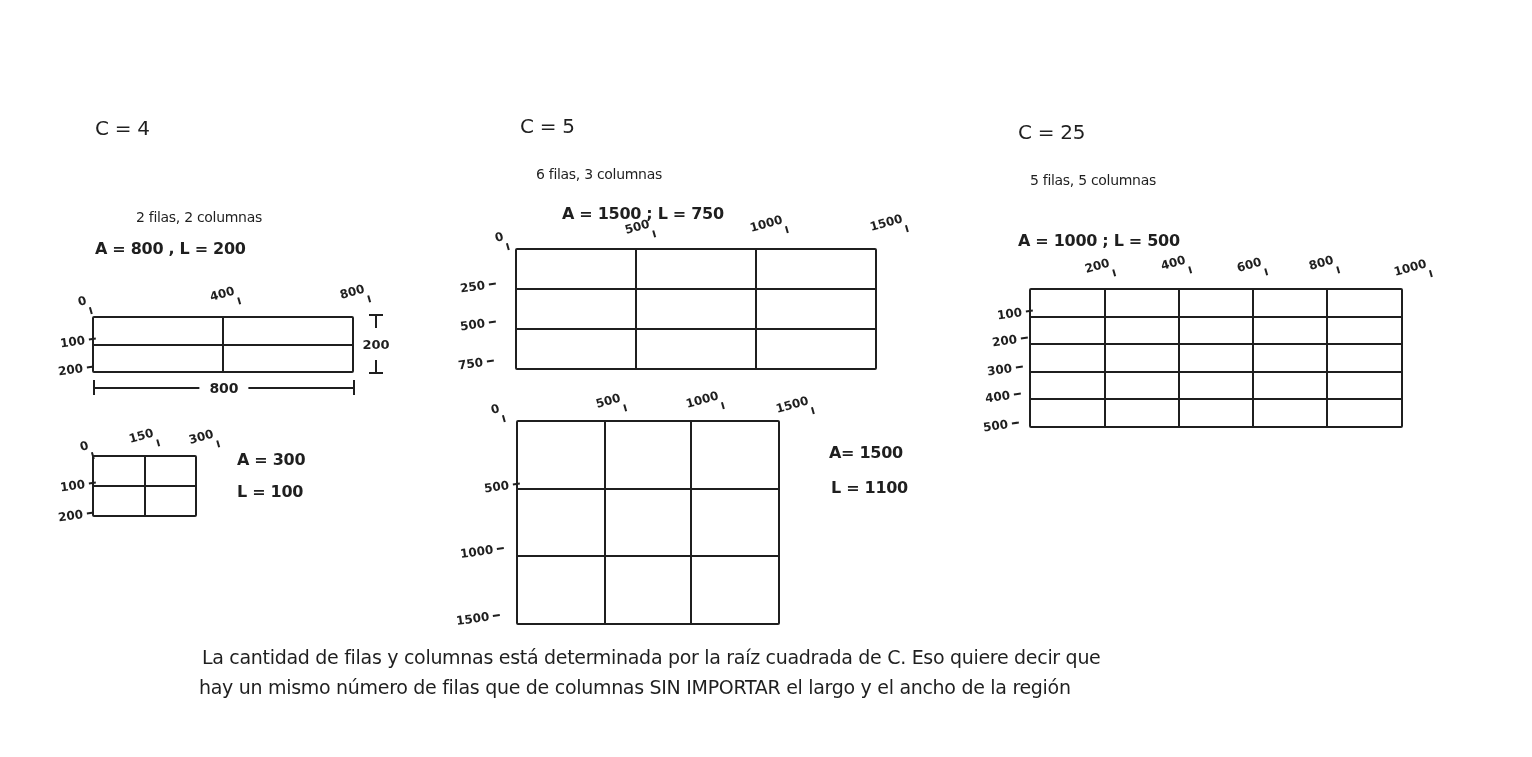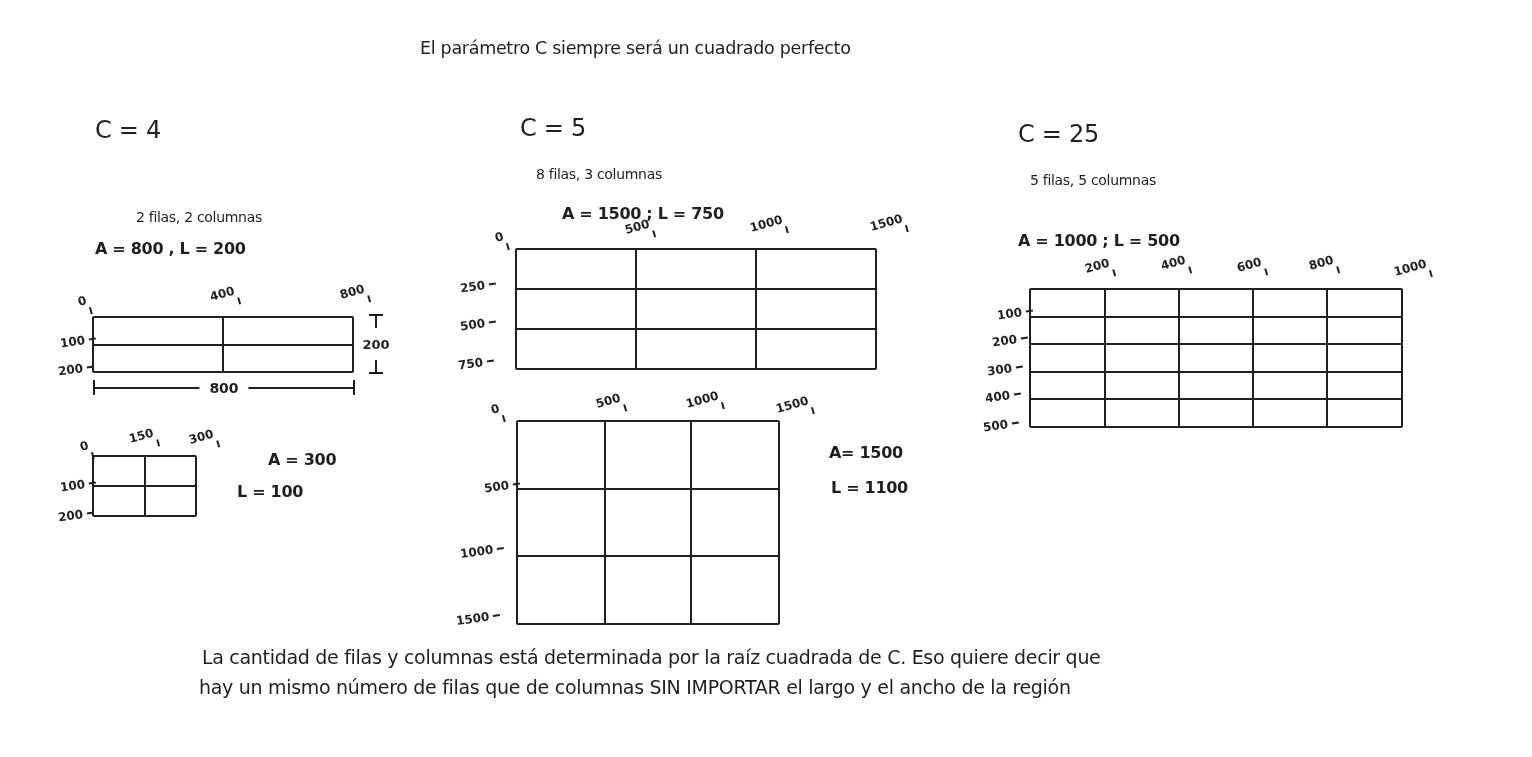--- a/index.html
+++ b/index.html
@@ -5,21 +5,21 @@
   :root { --ink: #1f1f1f; }
   * { box-sizing: border-box; margin: 0; padding: 0; }
   html, body { width: 1532px; height: 757px; background: #ffffff; overflow: hidden; }
   body { font-family: "DejaVu Sans", sans-serif; color: var(--ink); }
   .canvas { position: relative; width: 1532px; height: 757px; background: #ffffff; }
 
   .hand { letter-spacing: -0.3px; }
   .abs { position: absolute; white-space: nowrap; }
 
   .title { font-size: 17.5px; }
-  .c-label { font-size: 24px; }
+  .c-label { font-size: 20px; }
   .sub-label { font-size: 14px; }
   .param-label { font-size: 16px; font-weight: 700; }
   .side-label { font-size: 16px; font-weight: 700; }
   .footer-line { font-size: 19px; }
 
   .grid-box { position: absolute; border: 2px solid var(--ink); border-radius: 2px; }
   .gline-v { position: absolute; top: 0; bottom: 0; width: 2px; background: var(--ink); transform: translateX(-1px); }
   .gline-h { position: absolute; left: 0; right: 0; height: 2px; background: var(--ink); transform: translateY(-1px); }
 
   .xtick { position: absolute; font-size: 12px; font-weight: 700; transform: rotate(-16deg); transform-origin: left bottom; white-space: nowrap; }
@@ -40,21 +40,20 @@
   .hdim::before, .hdim::after { content: ""; position: absolute; width: 2px; height: 15px; background: var(--ink); top: -7px; }
   .hdim::before { left: 0; }
   .hdim::after { right: 0; }
   .hdim-label { position: absolute; left: 50%; top: 1px; transform: translate(-50%, -50%); background: #ffffff; padding: 0 10px; font-size: 14px; font-weight: 700; }
 </style>
 </head>
 <body style="background: rgb(255, 255, 255);">
 
 <div class="canvas">
 
-  <div class="abs hand title" style="left:420px; top:38px;">El parámetro C siempre será un cuadrado perfecto</div>
 
   <div class="abs hand c-label" style="left:95px; top:116px;">C = 4</div>
   <div class="abs hand sub-label" style="left:136px; top:166px;margin-top:43px;">2 filas, 2 columnas</div>
   <div class="abs hand param-label" style="left:95px; top:239px;">A = 800 ,   L = 200</div>
 
   <div class="grid-box" style="left:92px; top:316px; width:262px; height:57px;">
       <div class="gline-v" style="left: 50%;"></div>
       <div class="gline-h" style="top: 50%;"></div>
     </div>
   <span class="xtick" style="left:80px; top:295px;">0</span>
@@ -75,25 +74,25 @@
 
   <div class="grid-box" style="left:92px; top:455px; width:105px; height:62px;">
       <div class="gline-v" style="left: 50%;"></div>
       <div class="gline-h" style="top: 50%;"></div>
     </div>
   <span class="xtick" style="left:82px; top:440px;">0</span>
   <span class="xtick" style="left:131px; top:432px;">150</span>
   <span class="xtick" style="left:191px; top:433px;">300</span>
   <span class="ytick" style="left:60px; top:478px;">100</span>
   <span class="ytick" style="left:58px; top:508px;">200</span>
-  <div class="abs hand side-label" style="left:237px; top:450px;margin-left:31px;">A = 300</div>
+  <div class="abs hand side-label" style="left:237px; top:450px;">A = 300</div>
   <div class="abs hand side-label" style="left:237px; top:482px;">L = 100</div>
 
   <div class="abs hand c-label" style="left:520px; top:114px;">C = 5</div>
-  <div class="abs hand sub-label" style="left:536px; top:166px;">8 filas, 3 columnas</div>
+  <div class="abs hand sub-label" style="left:536px; top:166px;">6 filas, 3 columnas</div>
   <div class="abs hand param-label" style="left:562px; top:204px;">A = 1500 ;   L = 750</div>
 
   <div class="grid-box" style="left:515px; top:248px; width:362px; height:122px;">
       <div class="gline-v" style="left: 33.3333%;"></div>
       <div class="gline-v" style="left: 66.6667%;"></div>
       <div class="gline-h" style="top: 33.3333%;"></div>
       <div class="gline-h" style="top: 66.6667%;"></div>
     </div>
   <span class="xtick" style="left:497px; top:231px;">0</span>
   <span class="xtick" style="left:627px; top:223px;">500</span>

